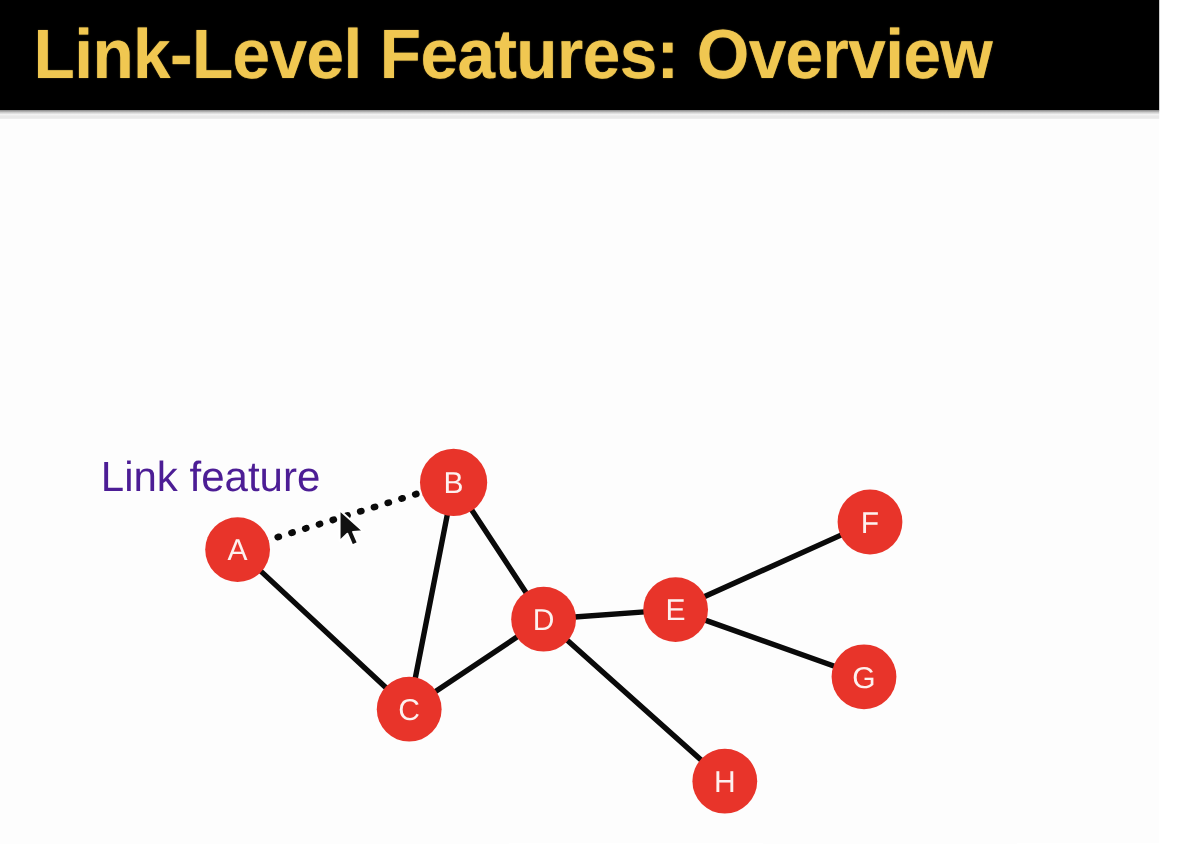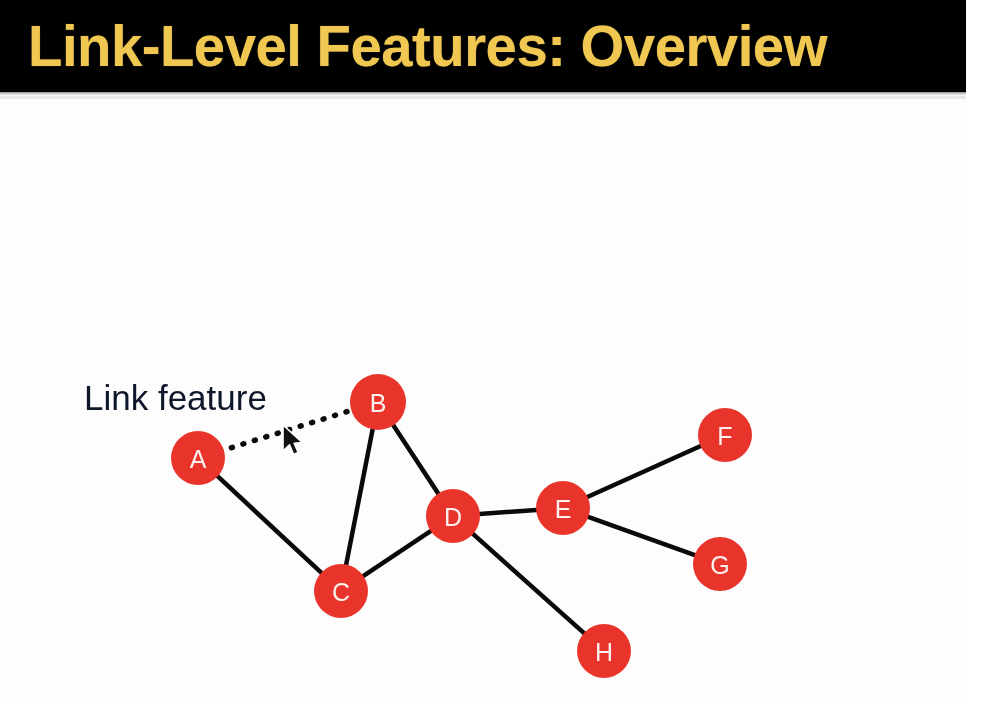--- a/index.html
+++ b/index.html
@@ -196,21 +196,21 @@
             <circle cx="720" cy="234" r="27" class="node-circle" fill="#e8342a"></circle>
             <text x="720" y="235" class="node-label" fill="#fdf1ef">G</text>
           </g>
           <g>
             <circle cx="604" cy="321" r="27" class="node-circle" fill="#e8342a"></circle>
             <text x="604" y="322" class="node-label" fill="#fdf1ef">H</text>
           </g>
         </g>
     </svg>
 
-    <div id="link-feature-label" style="color: #0f172a;">Link feature</div>
+    <div id="link-feature-label" style="color: #4c1d95;">Link feature</div>
 
     <svg id="mouse-cursor" viewBox="0 0 26 34" style="left: 281px; top: 94px;">
       <path d="M2,1 L2,27 L8.5,20.8 L12.6,30.5 L17.2,28.4 L13.2,19.2 L21.5,18.6 Z" fill="#111111" stroke="#ffffff" stroke-width="1.6" stroke-linejoin="round"></path>
     </svg>
 
   </div>
 
 </div>
 
 </body></html>

